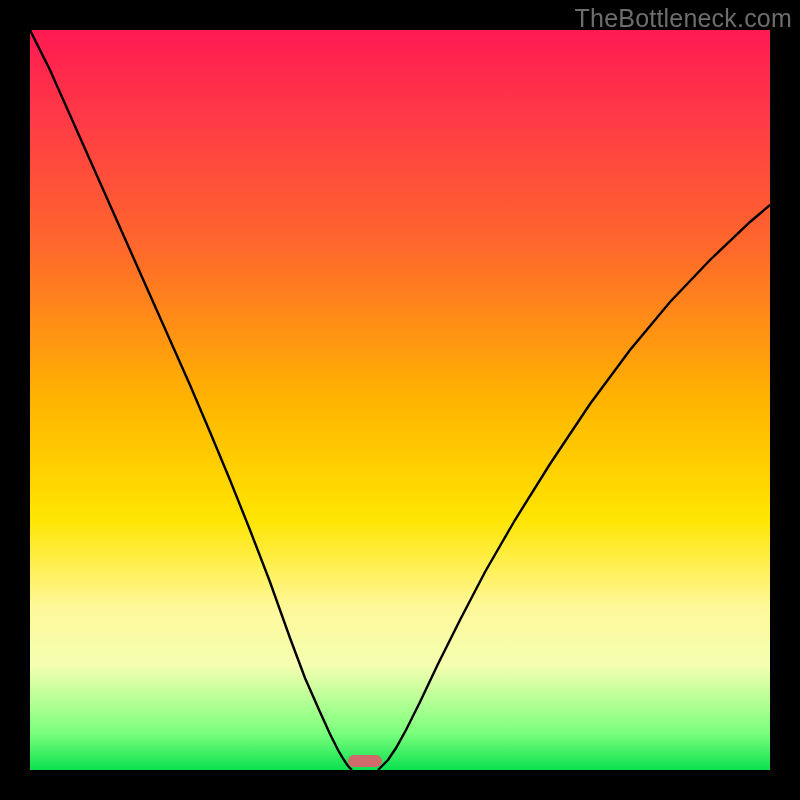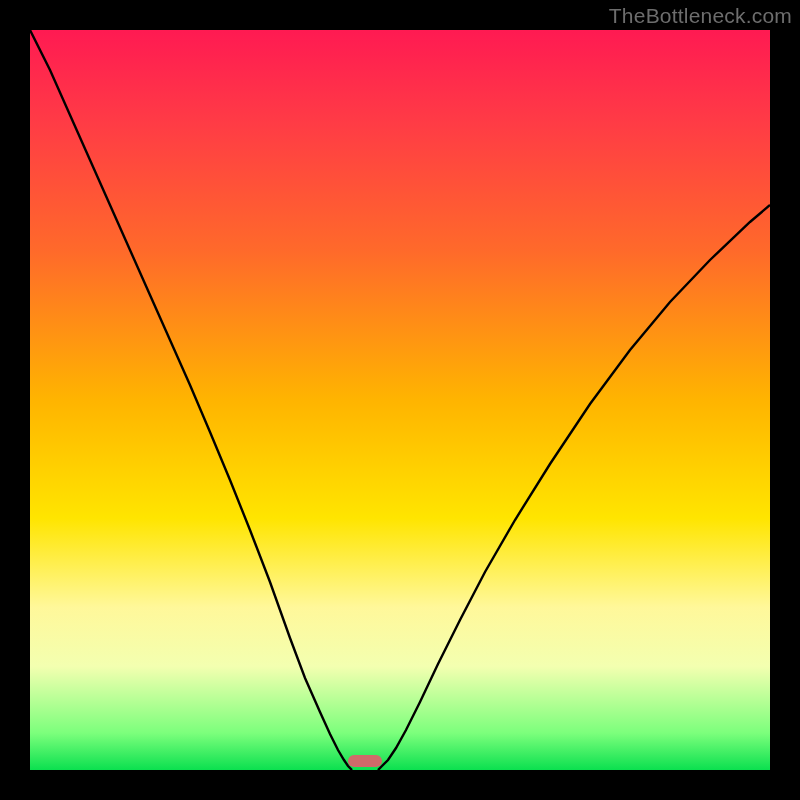--- a/index.html
+++ b/index.html
@@ -41,21 +41,21 @@
     left: 0;
     top: 0;
     width: 740px;
     height: 740px;
   }
   .watermark {
     position: absolute;
     top: 4px;
     right: 8px;
     color: #6d6d6d;
-    font-size: 21px;
+    font-size: 25px;
     font-weight: 500;
     letter-spacing: 0.2px;
     user-select: none;
   }
   .marker {
     position: absolute;
     background: #d06a6a;
     border-radius: 6px;
   }
 </style>

